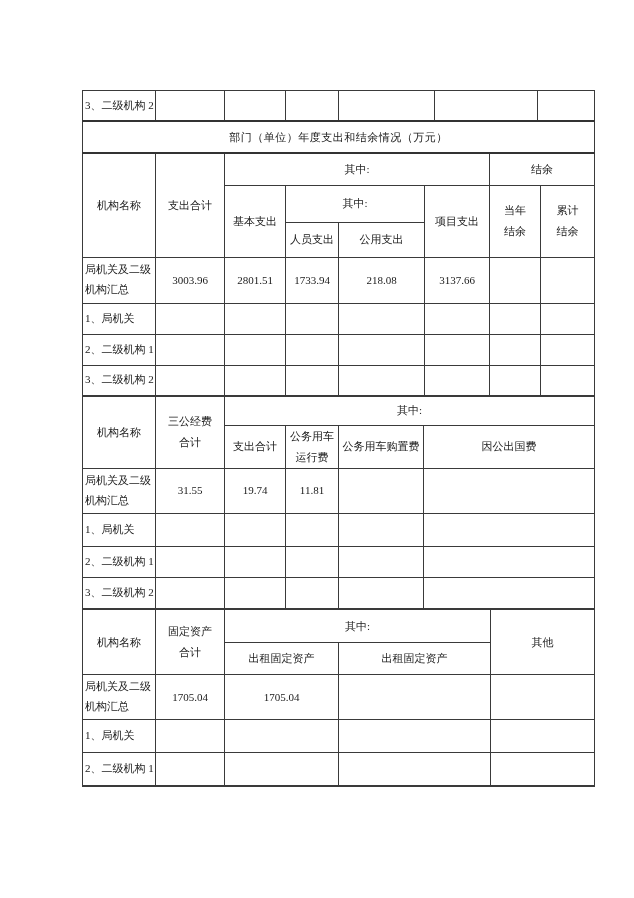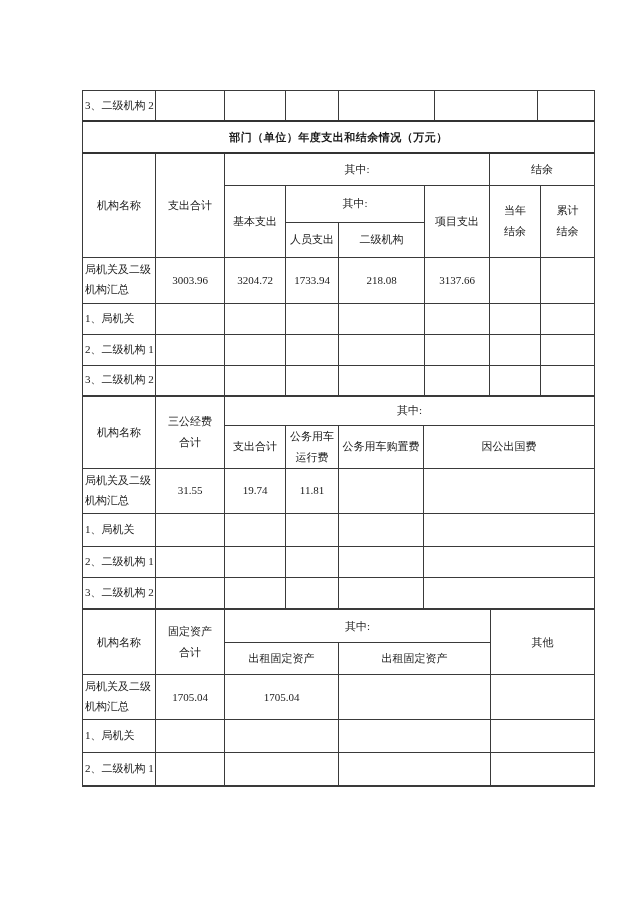--- a/index.html
+++ b/index.html
@@ -28,21 +28,21 @@
     padding: 0;
     white-space: pre-line;
     overflow: hidden;
   }
   .tbl td.lbl {
     text-align: left;
     padding-left: 2px;
     line-height: 1.8;
   }
   .tbl td.title-cell {
-    font-weight: bold;
+    font-weight: normal;
     font-size: 11px;
     letter-spacing: 0.5px;
     border-top: 2px solid #333;
     border-bottom: 2px solid #333;
   }
   table.t2 tr.hdr-top td { border-top-width: 2px; }
   table.t3 tr.hdr-top td { border-top-width: 2px; }
   table.t3 tr.last-row td { border-bottom-width: 2px; }
 
   .page-num {
@@ -107,26 +107,26 @@
         <td rowspan="2">基本支出</td>
         <td colspan="2">其中:</td>
         <td rowspan="2">项目支出</td>
         <td rowspan="2">当年
 结余</td>
         <td rowspan="2">累计
 结余</td>
       </tr>
       <tr style="height:35px">
         <td>人员支出</td>
-        <td>二级机构</td>
+        <td>公用支出</td>
       </tr>
       <tr style="height:46px">
         <td class="lbl">局机关及二级机构汇总</td>
         <td>3003.96</td>
-        <td>3204.72</td>
+        <td>2801.51</td>
         <td>1733.94</td>
         <td>218.08</td>
         <td>3137.66</td>
         <td></td>
         <td></td>
       </tr>
       <tr style="height:31px">
         <td class="lbl">1、局机关</td>
         <td></td>
         <td></td>

